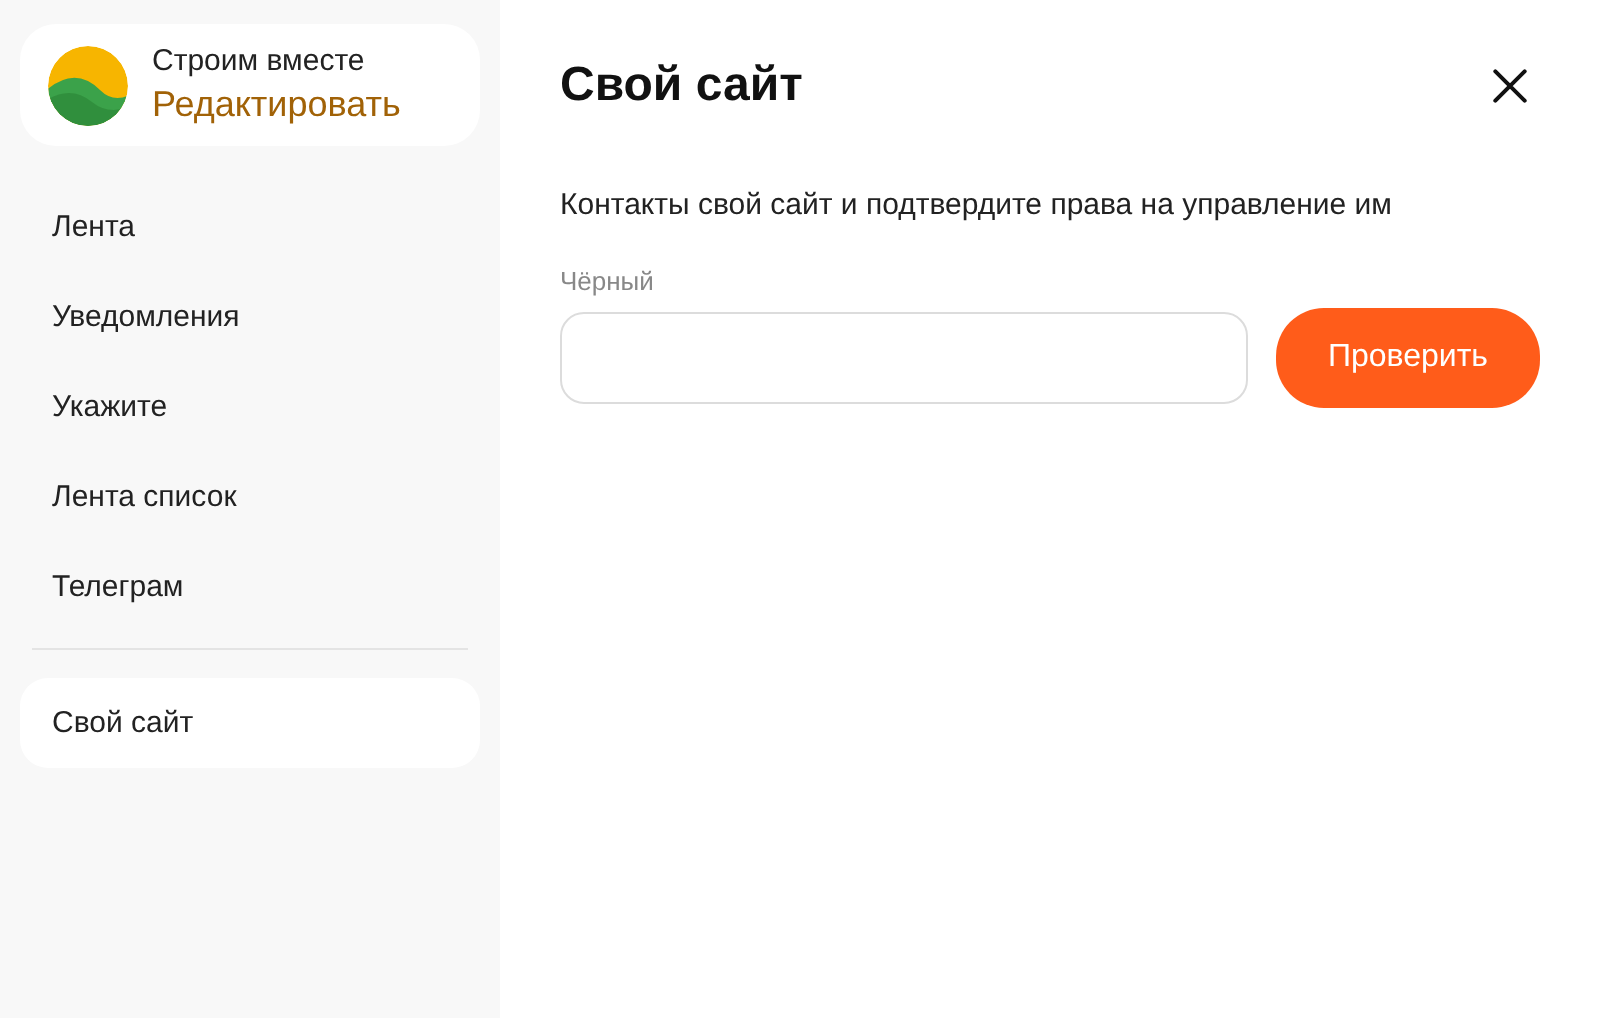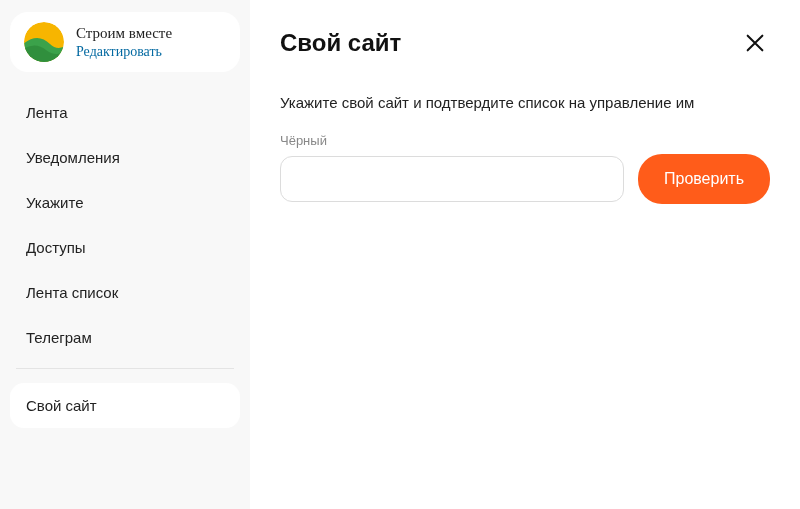--- a/index.html
+++ b/index.html
@@ -21,44 +21,43 @@
       display: flex;
       flex-direction: column;
       padding-top: 12px;
     }
     .profile-card {
       background: #ffffff;
       border-radius: 18px;
       margin: 0 10px 12px 10px;
       padding: 10px 14px;
       display: flex;
-      align-items: center;
+      align-items: flex-end;
       gap: 12px;
-      font-family: Liberation Serif, serif;
     }
     .avatar {
       width: 40px;
       height: 40px;
       border-radius: 50%;
       flex-shrink: 0;
       position: relative;
       overflow: hidden;
     }
     .profile-texts {
       display: flex;
       flex-direction: column;
       line-height: 1.25;
     }
     .profile-name {
       font-size: 15px;
       color: #222;
     }
     .profile-edit {
-      font-size: 14px;
-      color: #0369a1;
+      font-size: 18px;
+      color: #a16207;
     }
     .nav-list {
       display: flex;
       flex-direction: column;
       padding: 6px 10px 0 10px;
     }
     .nav-item {
       padding: 14px 16px;
       font-size: 15px;
       color: #222;
@@ -162,21 +161,20 @@
     <div class="profile-texts">
       <span class="profile-name">Строим вместе</span>
       <span class="profile-edit">Редактировать</span>
     </div>
   </div>
 
   <nav class="nav-list">
     <div class="nav-item">Лента</div>
     <div class="nav-item">Уведомления</div>
     <div class="nav-item">Укажите</div>
-    <div class="nav-item">Доступы</div>
     <div class="nav-item">Лента список</div>
     <div class="nav-item">Телеграм</div>
   </nav>
 
   <div class="nav-divider"></div>
 
   <nav class="nav-list">
     <div class="nav-item active">Свой сайт</div>
   </nav>
 </aside>
@@ -184,20 +182,20 @@
 <main class="main">
   <div class="main-header">
     <h1 class="panel-title">Свой сайт</h1>
     <button class="close-btn">
       <svg viewBox="0 0 24 24">
         <path d="M4 4 L20 20 M20 4 L4 20" stroke="#111" stroke-width="2.2" stroke-linecap="round" fill="none"></path>
       </svg>
     </button>
   </div>
 
-  <p class="instruction">Укажите свой сайт и подтвердите список на управление им</p>
+  <p class="instruction">Контакты свой сайт и подтвердите права на управление им</p>
 
   <label class="field-label">Чёрный</label>
   <div class="input-row">
     <input type="text" class="domain-input" value="" style="">
     <button class="verify-btn">Проверить</button>
   </div>
 </main>
 
 </body></html>

